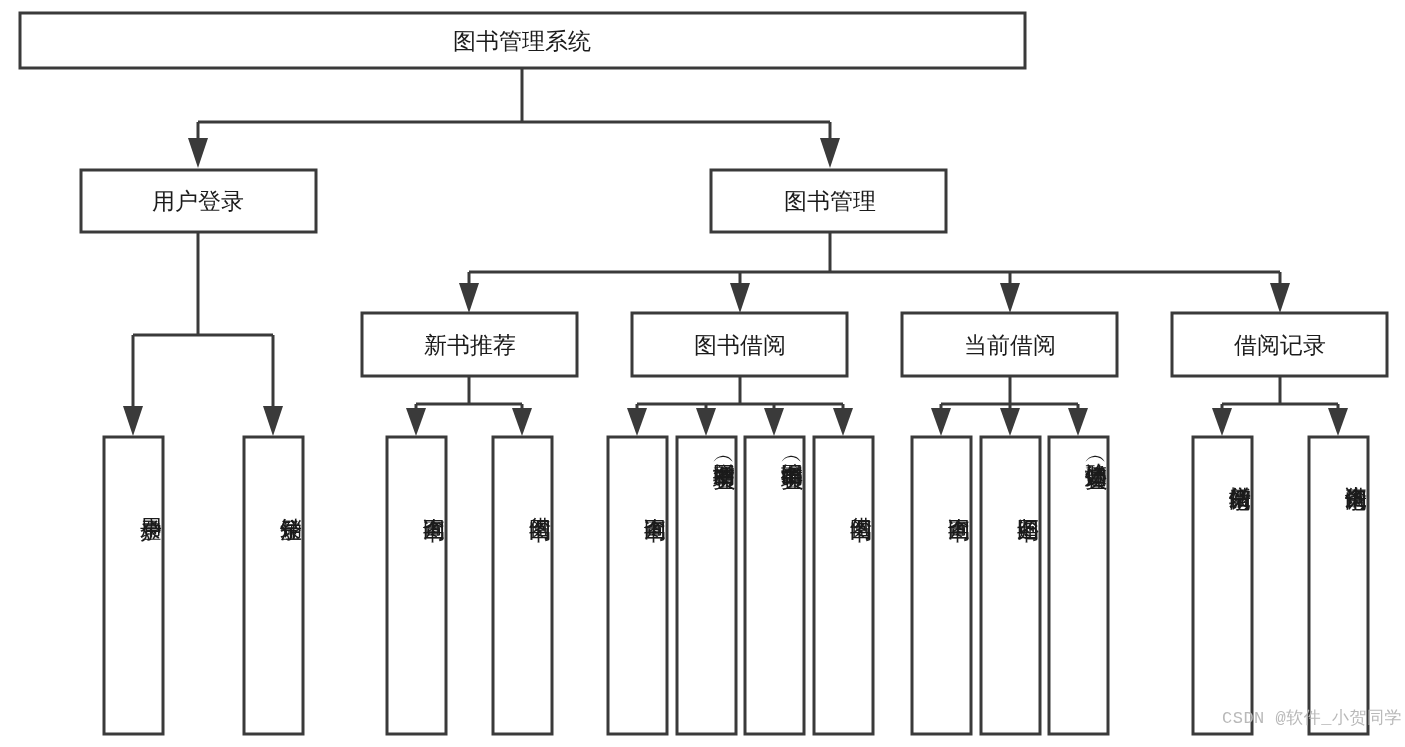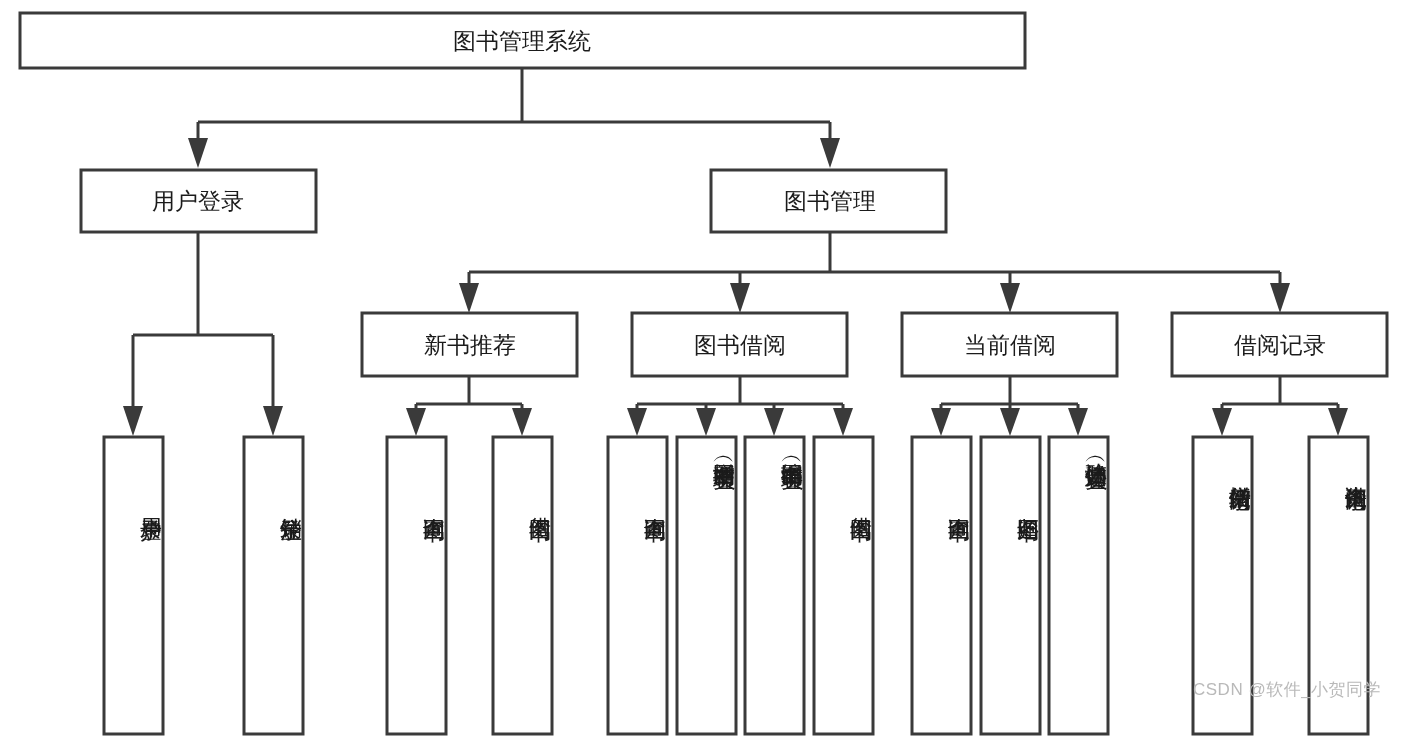--- a/index.html
+++ b/index.html
@@ -58,26 +58,27 @@
     line-height: 1.05;
     color: #1b1b1b;
     letter-spacing: 1px;
     white-space: nowrap;
     text-align: center;
     pointer-events: none;
   }
   .watermark {
     position: absolute;
     left: 1193px;
-    top: 678px;
-    font-family: Liberation Sans, sans-serif;
+    top: 706px;
+    font-family: Liberation Mono, monospace;
     font-size: 17px;
     color: #b9b9b9;
     white-space: nowrap;
     letter-spacing: 0.5px;
+    padding-left: 29px;
   }
 </style>
 </head>
 <body>
 
 <div id="diagram-root">
 
   <svg class="flow" viewBox="0 0 1405 747" xmlns="http://www.w3.org/2000/svg">
 
     <g>

